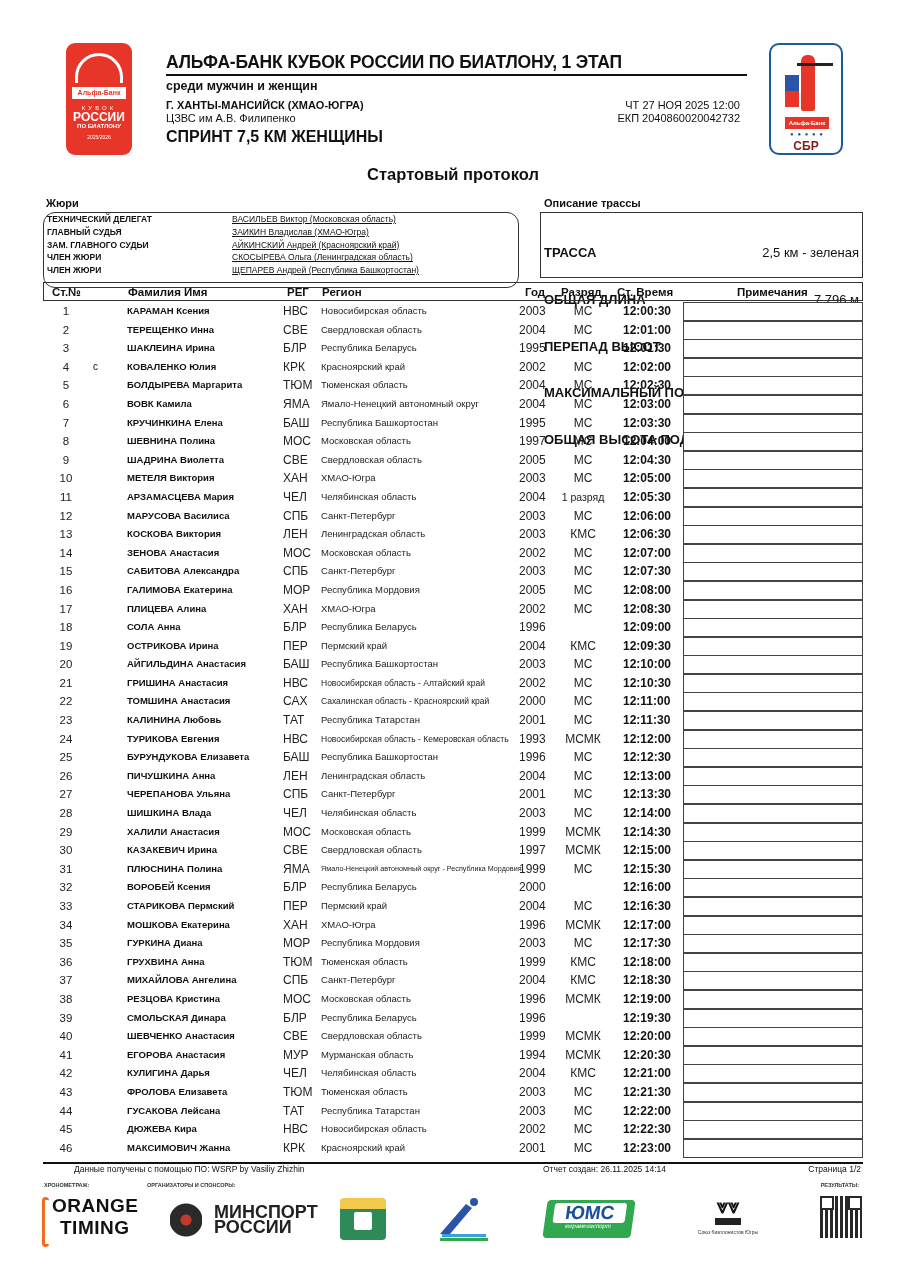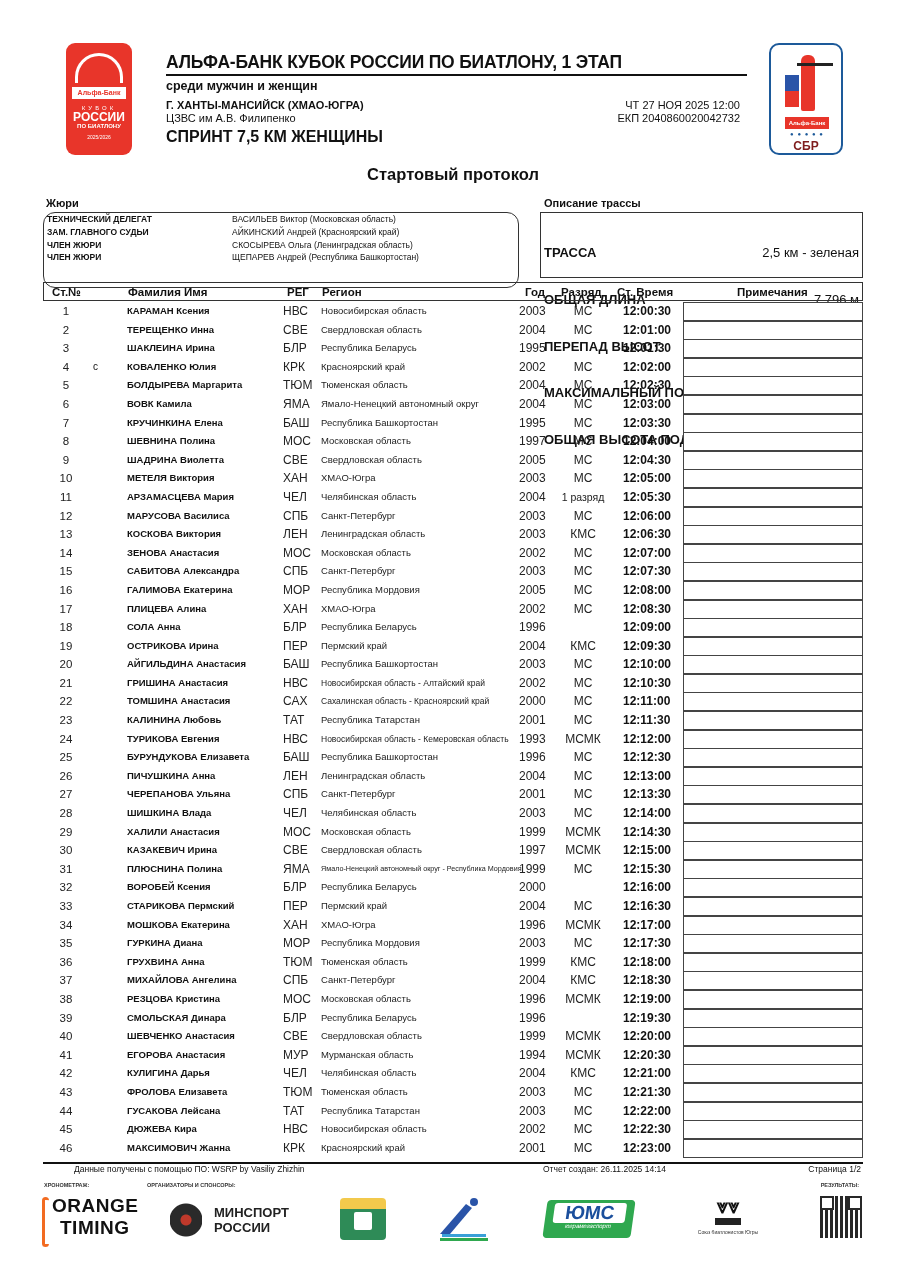--- a/index.html
+++ b/index.html
@@ -28,21 +28,21 @@
   .event{left:166px;top:128px;font-size:16px;font-weight:bold;}
   .datetime{right:166px;top:99px;font-size:11px;font-weight:normal;text-align:right;}
   .ekp{right:166px;top:112px;font-size:11px;text-align:right;}
   .doc-title{left:0;width:906px;top:165px;text-align:center;font-size:16.5px;font-weight:bold;}
   
   .sec-h{font-size:11px;font-weight:bold;}
   .box{border:1px solid #333;box-sizing:border-box;}
   .jury{left:43px;top:212px;width:476px;height:76px;border-radius:12px;}
   .jury .row{height:12.8px;font-size:8.5px;line-height:12.8px;position:relative;}
   .jury .role{position:absolute;left:3px;font-weight:bold;}
-  .jury .person{position:absolute;left:188px;}
+  .jury .person{position:absolute;left:188px;text-decoration:underline;}
   .track{left:540px;top:212px;width:323px;height:66px;}
   .track .row{height:12.8px;font-size:13px;line-height:12.8px;position:relative;margin-top:34px;}
   .track .k{position:absolute;left:3px;font-weight:bold;}
   .track .v{position:absolute;right:3px;}
   
   .thead{left:43px;top:282px;width:820px;height:19px;font-size:11.5px;font-weight:bold;line-height:18px;}
   .thead span{position:absolute;top:0;}
   
   .rows{left:43px;top:302px;width:820px;}
   .row-e{position:relative;height:18.6px;font-size:11px;line-height:18.6px;}
@@ -61,21 +61,21 @@
   .c-note{left:640px;width:180px;height:19px;border:1px solid #444;box-sizing:border-box;background:#fff;cursor:text;}
   .bottom-rule{left:43px;top:1162px;width:820px;height:2px;background:#111;}
   .foot1{top:1164px;font-size:8.5px;}
   .foot-small{top:1182px;font-size:5.5px;font-weight:bold;color:#333;}
   
   .orange{left:42px;top:1195px;width:80px;height:48px;}
   .orange .b{position:absolute;top:2px;width:4px;height:44px;border:3px solid #f26b21;border-right:none;border-radius:4px;}
   .orange .txt{position:absolute;left:10px;top:0;font-size:19px;font-weight:bold;line-height:22px;letter-spacing:0.5px;color:#111;}
   .minsport{left:170px;top:1198px;width:130px;height:42px;}
   .minsport .eagle{position:absolute;left:0;top:0;width:32px;height:40px;background:radial-gradient(circle at 50% 55%,#c0392b 0 5px,#2a2a2a 6px 16px,transparent 17px);}
-  .minsport .txt{position:absolute;left:44px;top:7px;font-size:13px;font-weight:bold;line-height:15px;color:#222;}
+  .minsport .txt{position:absolute;left:44px;top:7px;font-size:18px;font-weight:bold;line-height:15px;color:#222;}
   .hmao{left:340px;top:1198px;width:46px;height:42px;background:linear-gradient(#f2c94c 0 25%,#2e8b57 25% 100%);border-radius:4px;}
   .hmao .snow{position:absolute;left:14px;top:14px;width:18px;height:18px;background:#fff;border-radius:2px;}
   .runner{left:436px;top:1196px;width:54px;height:46px;}
   .ums{left:545px;top:1200px;width:88px;height:38px;background:#2fa84f;border-radius:4px;transform:skewX(-8deg);color:#fff;text-align:center;}
   .ums .big{font-size:19px;font-weight:bold;line-height:26px;color:#1b4f9c;background:#fff;margin:3px 8px 0;border-radius:3px;line-height:20px;}
   .ums .sm{font-size:6px;font-style:italic;}
   .sbu{left:690px;top:1196px;width:76px;height:48px;text-align:center;}
   .sbu .w{font-size:20px;font-weight:bold;line-height:20px;}
   .sbu .bar{width:26px;height:7px;background:#222;margin:2px auto 0;}
   .sbu .cap{font-size:5px;margin-top:4px;color:#333;}
@@ -115,20 +115,24 @@
   <div class="sbr">СБР</div>
 </div>
 
 <div class="abs doc-title">Стартовый протокол</div>
 
 <div class="abs sec-h" style="left:46px;top:197px;">Жюри</div>
 <div class="abs box jury" id="jury-box">
     <div class="row">
       <span class="role">ТЕХНИЧЕСКИЙ ДЕЛЕГАТ</span>
       <span class="person">ВАСИЛЬЕВ Виктор (Московская область)</span>
+    </div>
+    <div class="row">
+      <span class="role">ГЛАВНЫЙ СУДЬЯ</span>
+      <span class="person">ЗАИКИН Владислав (ХМАО-Югра)</span>
     </div>
     <div class="row">
       <span class="role">ЗАМ. ГЛАВНОГО СУДЬИ</span>
       <span class="person">АЙКИНСКИЙ Андрей (Красноярский край)</span>
     </div>
     <div class="row">
       <span class="role">ЧЛЕН ЖЮРИ</span>
       <span class="person">СКОСЫРЕВА Ольга (Ленинградская область)</span>
     </div>
     <div class="row">

